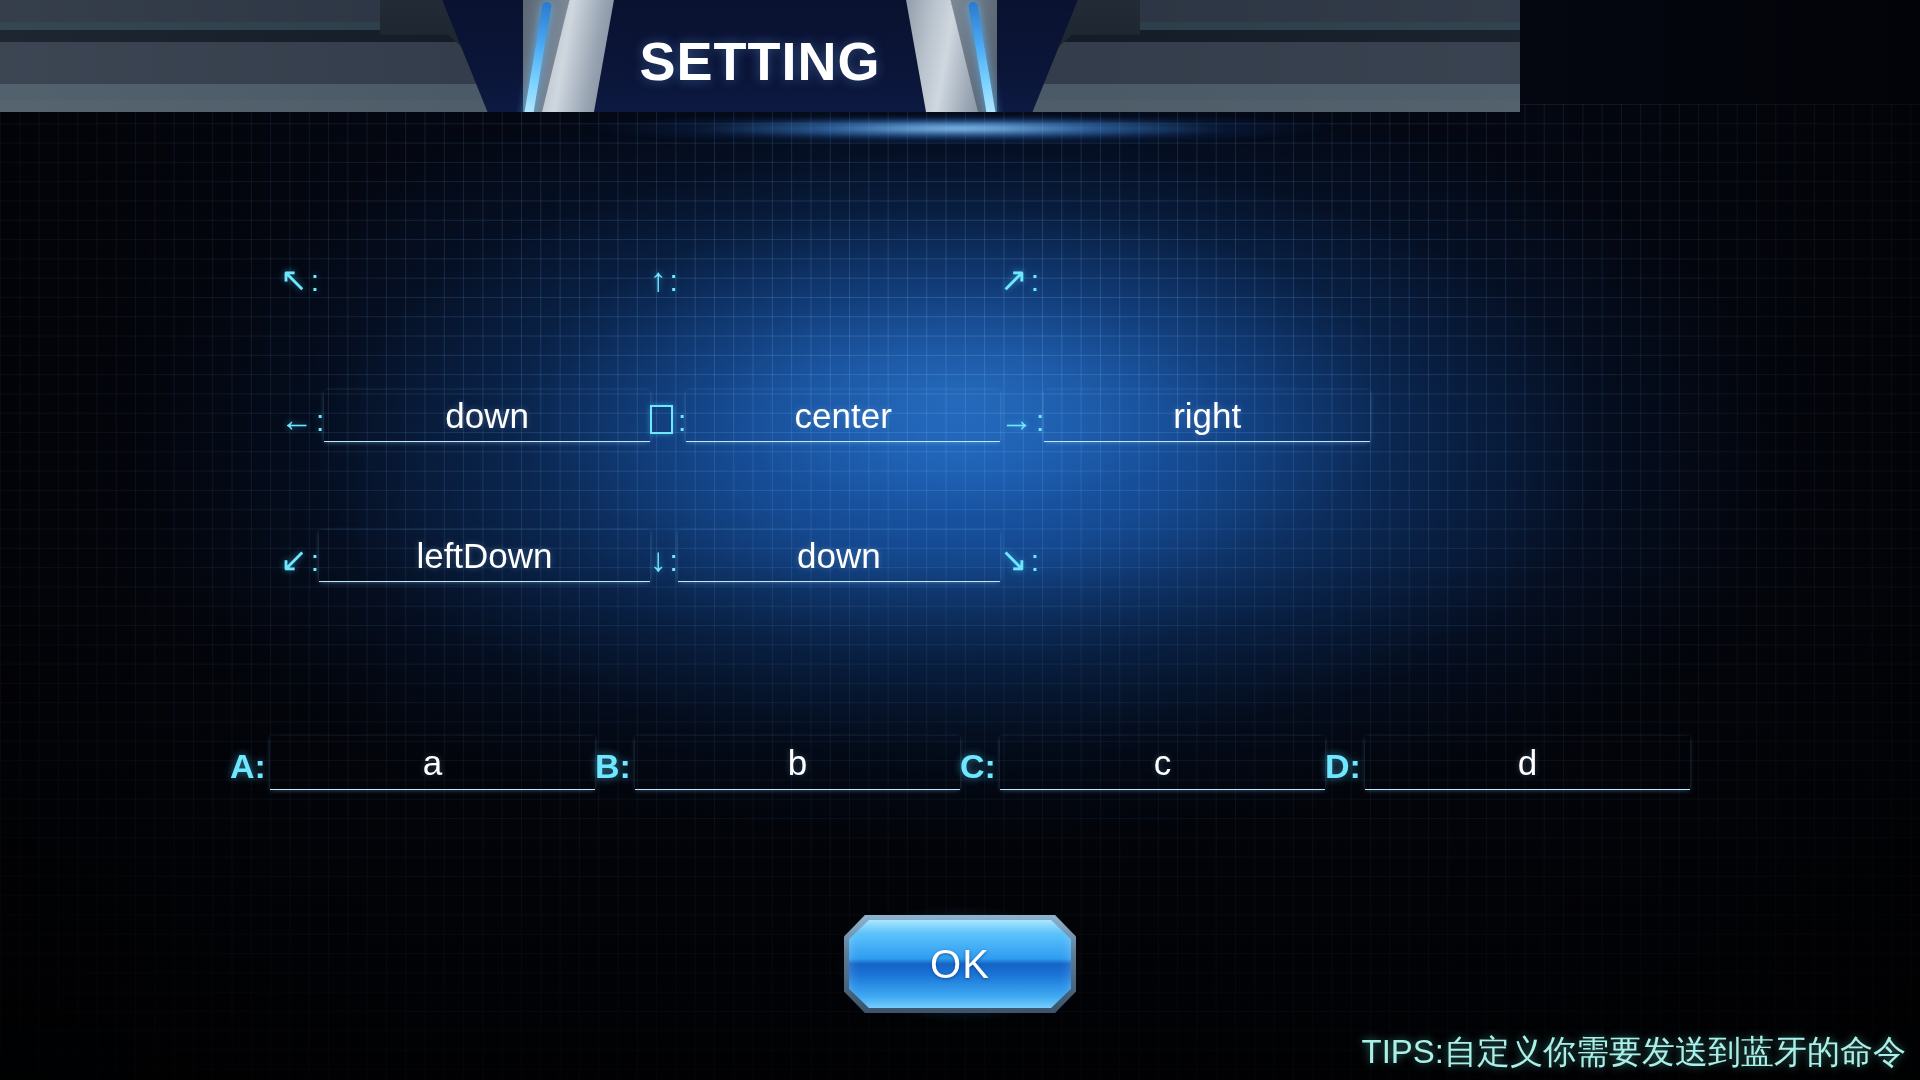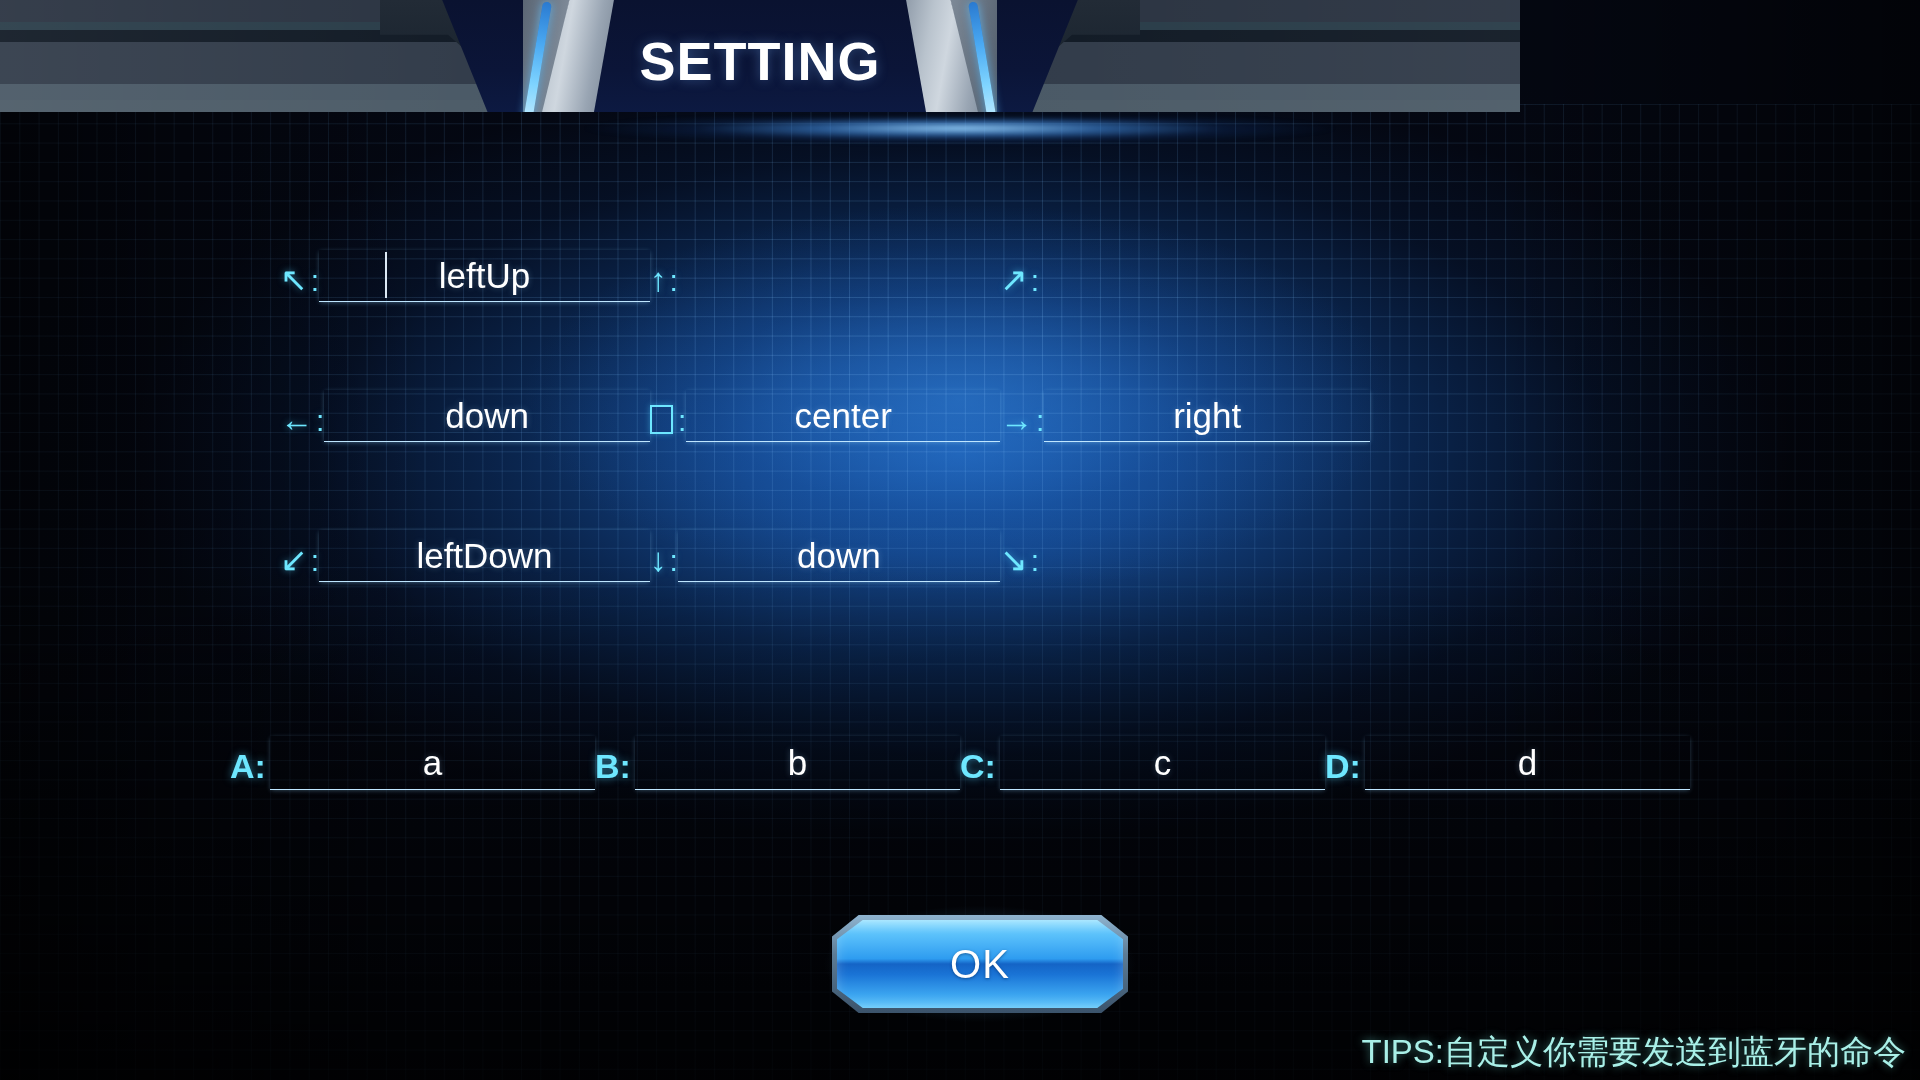--- a/index.html
+++ b/index.html
@@ -275,21 +275,21 @@
     color:#ffffff;
     font-size:35px;
     line-height:1;
     text-shadow:0 0 6px rgba(170,215,255,0.28);
   }
 
   
   .ok-wrap{
     position:absolute; left:50%; top:915px;
     transform:translateX(-50%);
-    width:296px; height:98px;margin-left:20px;
+    width:232px; height:98px;
   }
   .ok-outer{
     position:absolute; inset:0;
     background:linear-gradient(to bottom,#8fb4d0 0%, #5d7c96 40%, #3b536b 100%);
     clip-path:polygon(9% 0%, 91% 0%, 100% 22%, 100% 78%, 91% 100%, 9% 100%, 0% 78%, 0% 22%);
   }
   .ok-face{
     position:absolute; left:5px; top:5px; right:5px; bottom:5px;
     background:linear-gradient(to bottom,
       #9fe4ff 0%,
@@ -366,24 +366,20 @@
   <div class="hdr-underglow"></div>
 
   <div class="arrow-grid">
 
     <div class="arrow-row r1">
       <div class="field col1">
         <span class="fld-label">
           <span class="fld-icon">↖</span>
           <span class="fld-colon">:</span>
         </span>
-        <div class="fld-input">
-          <span class="caret"></span>
-          <span class="fld-value">leftUp</span>
-        </div>
       </div>
 
       <div class="field col2">
         <span class="fld-label">
           <span class="fld-icon">↑</span>
           <span class="fld-colon">:</span>
         </span>
       </div>
 
       <div class="field col3">

